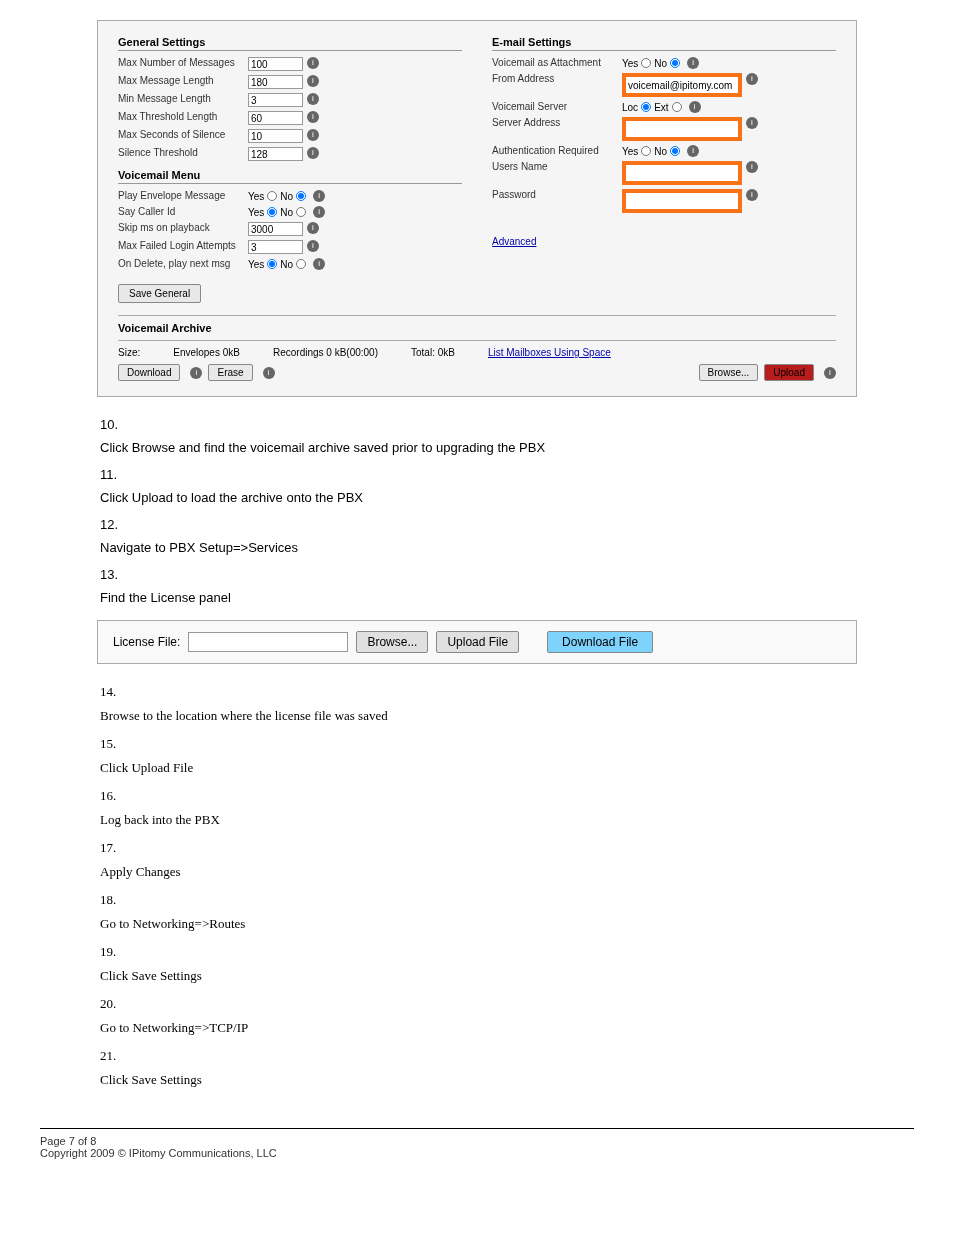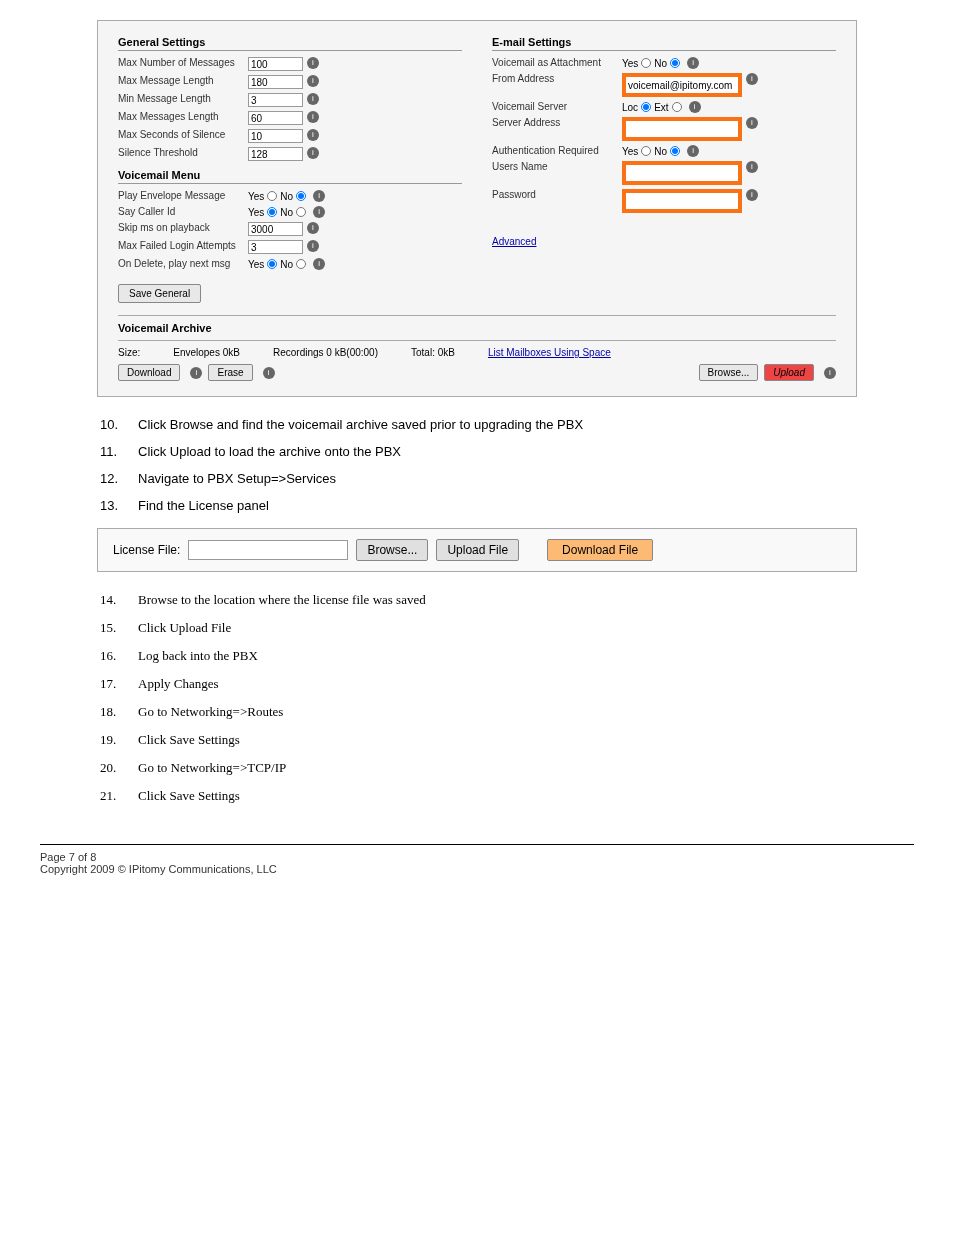--- a/index.html
+++ b/index.html
@@ -151,37 +151,37 @@
       border: 1px solid #888;
       background: #e8e8e8;
       cursor: pointer;
       border-radius: 2px;
     }
 
     .arch-upload-btn {
       padding: 2px 8px;
       font-size: 10px;
       border: 1px solid #888;
-      background: #ef4444;
-      cursor: pointer;
-      border-radius: 2px;
-      font-style: italic;
+      background: #b91c1c;
+      cursor: pointer;
+      border-radius: 2px;
     }
 
     
     .steps-list {
       margin: 15px 0 15px 60px;
       list-style: none;
     }
 
     .steps-list li {
       margin-bottom: 12px;
       font-size: 13px;
       display: flex;
       gap: 8px;
+      flex-direction: column;
     }
 
     .step-num {
       min-width: 30px;
       font-size: 13px;
     }
 
     
     .license-panel {
       border: 1px solid #aaa;
@@ -213,21 +213,21 @@
       border: 1px solid #888;
       background: #e0e0e0;
       cursor: pointer;
       border-radius: 2px;
     }
 
     .lic-btn-dl {
       padding: 3px 14px;
       font-size: 12px;
       border: 1px solid #888;
-      background: #fdba74;
+      background: #7dd3fc;
       cursor: pointer;
       border-radius: 2px;
       margin-left: 20px;
     }
 
     
     .page-footer {
       border-top: 1px solid #000;
       margin-top: 40px;
       padding-top: 6px;
@@ -263,21 +263,21 @@
         <span class="info-icon">i</span>
       </div>
 
       <div class="form-row">
         <span class="form-label">Min Message Length</span>
         <input class="form-input" type="text" value="3" style="">
         <span class="info-icon">i</span>
       </div>
 
       <div class="form-row">
-        <span class="form-label">Max Messages Length</span>
+        <span class="form-label">Max Threshold Length</span>
         <input class="form-input" type="text" value="60" style="">
         <span class="info-icon">i</span>
       </div>
 
       <div class="form-row">
         <span class="form-label">Max Seconds of Silence</span>
         <input class="form-input" type="text" value="10" style="">
         <span class="info-icon">i</span>
       </div>
 

